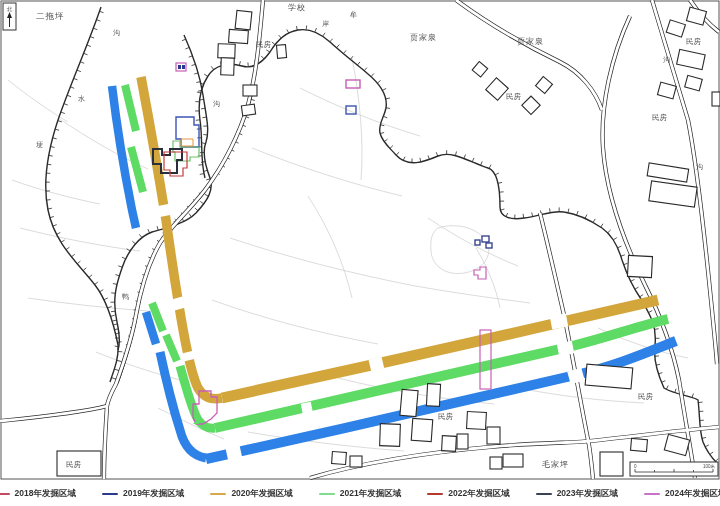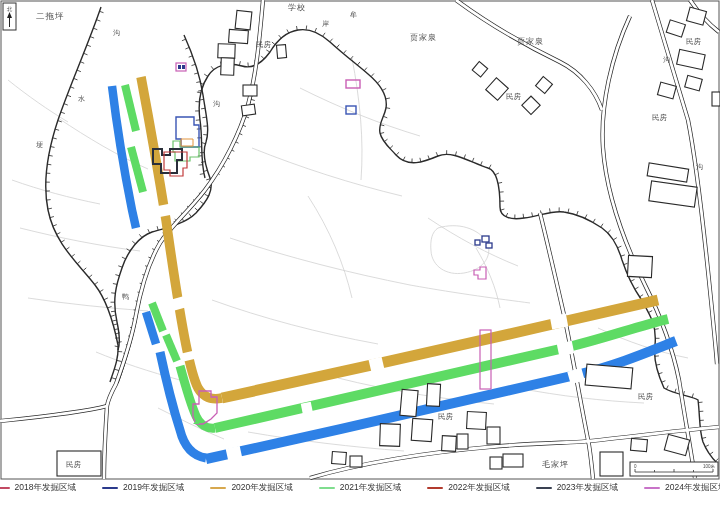--- a/index.html
+++ b/index.html
@@ -2,21 +2,21 @@
 <html><head>
 <meta charset="utf-8">
 <style>
   html,body{margin:0;padding:0;background:#fff;}
   #stage{position:relative;width:720px;height:506px;background:#fff;overflow:hidden;
          font-family:"Liberation Sans",sans-serif;}
   #mapwrap{position:absolute;left:0;top:0;width:720px;height:481px;}
   svg text{font-family:"Liberation Sans",sans-serif;fill:#4a4a4a;}
   .lbl{letter-spacing:1px;}
   #legendbar{position:absolute;left:0;top:482px;width:720px;height:24px;
-             display:flex;align-items:flex-start;justify-content:center;gap:26px;}
+             display:flex;align-items:center;justify-content:center;gap:26px;font-weight:bold;}
   .leg-item{display:flex;align-items:center;gap:5px;}
   .leg-item .sw{display:inline-block;width:16px;height:2px;border-radius:1px;}
   .leg-item .tx{font-size:8.5px;color:#333;white-space:nowrap;}
 </style>
 </head>
 <body>
 
 <div id="stage">
 <div id="mapwrap">
 <svg width="720" height="481" viewBox="0 0 720 481">

